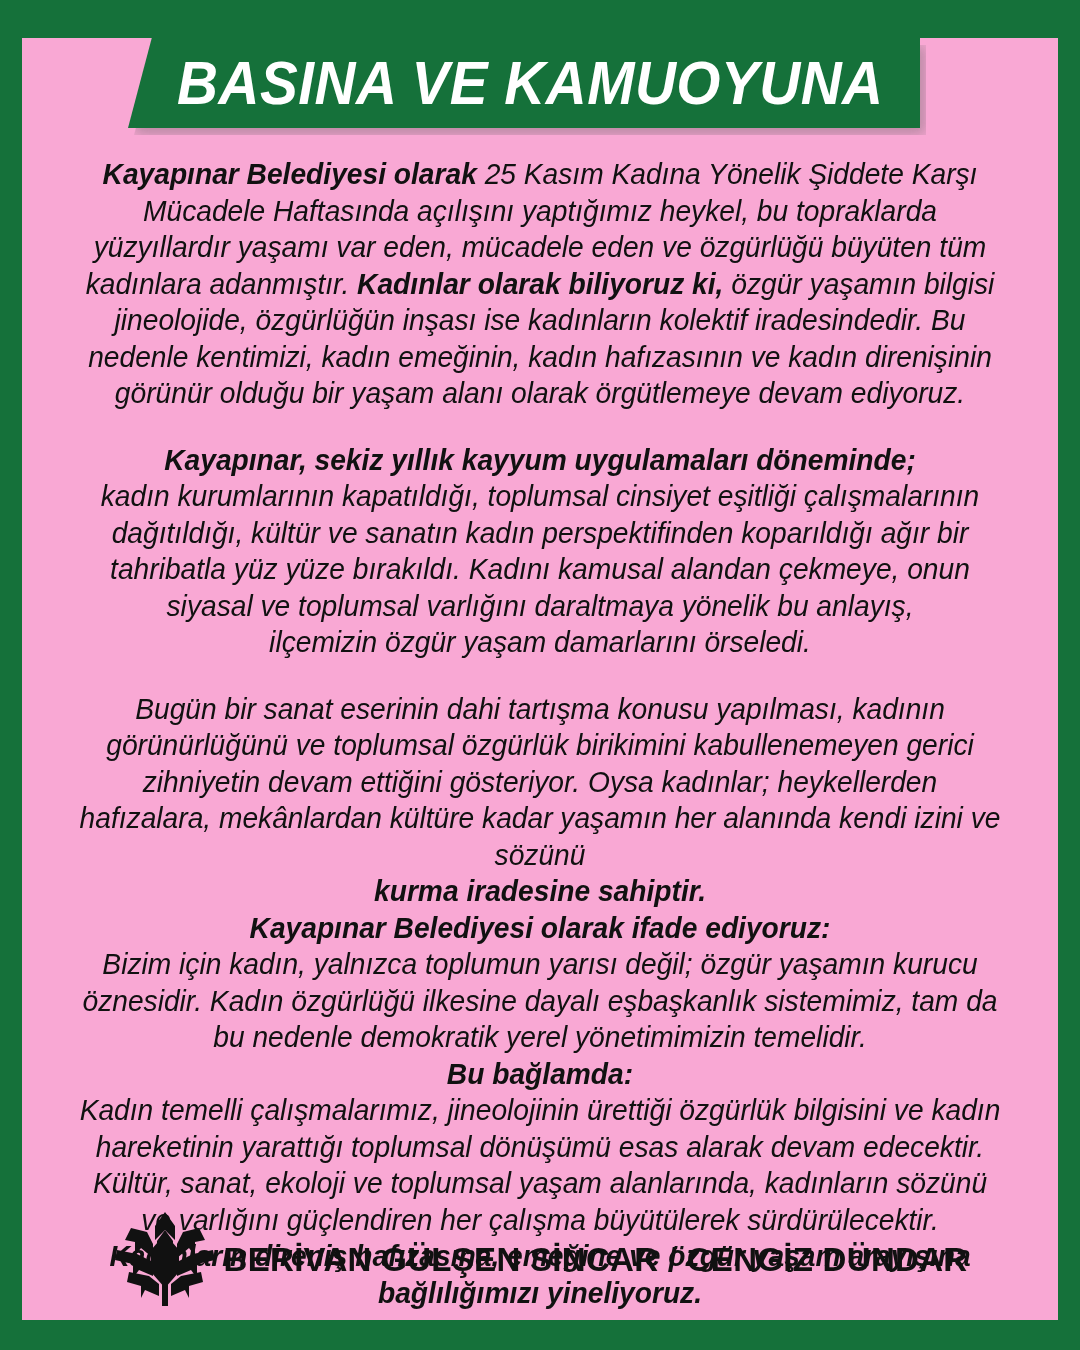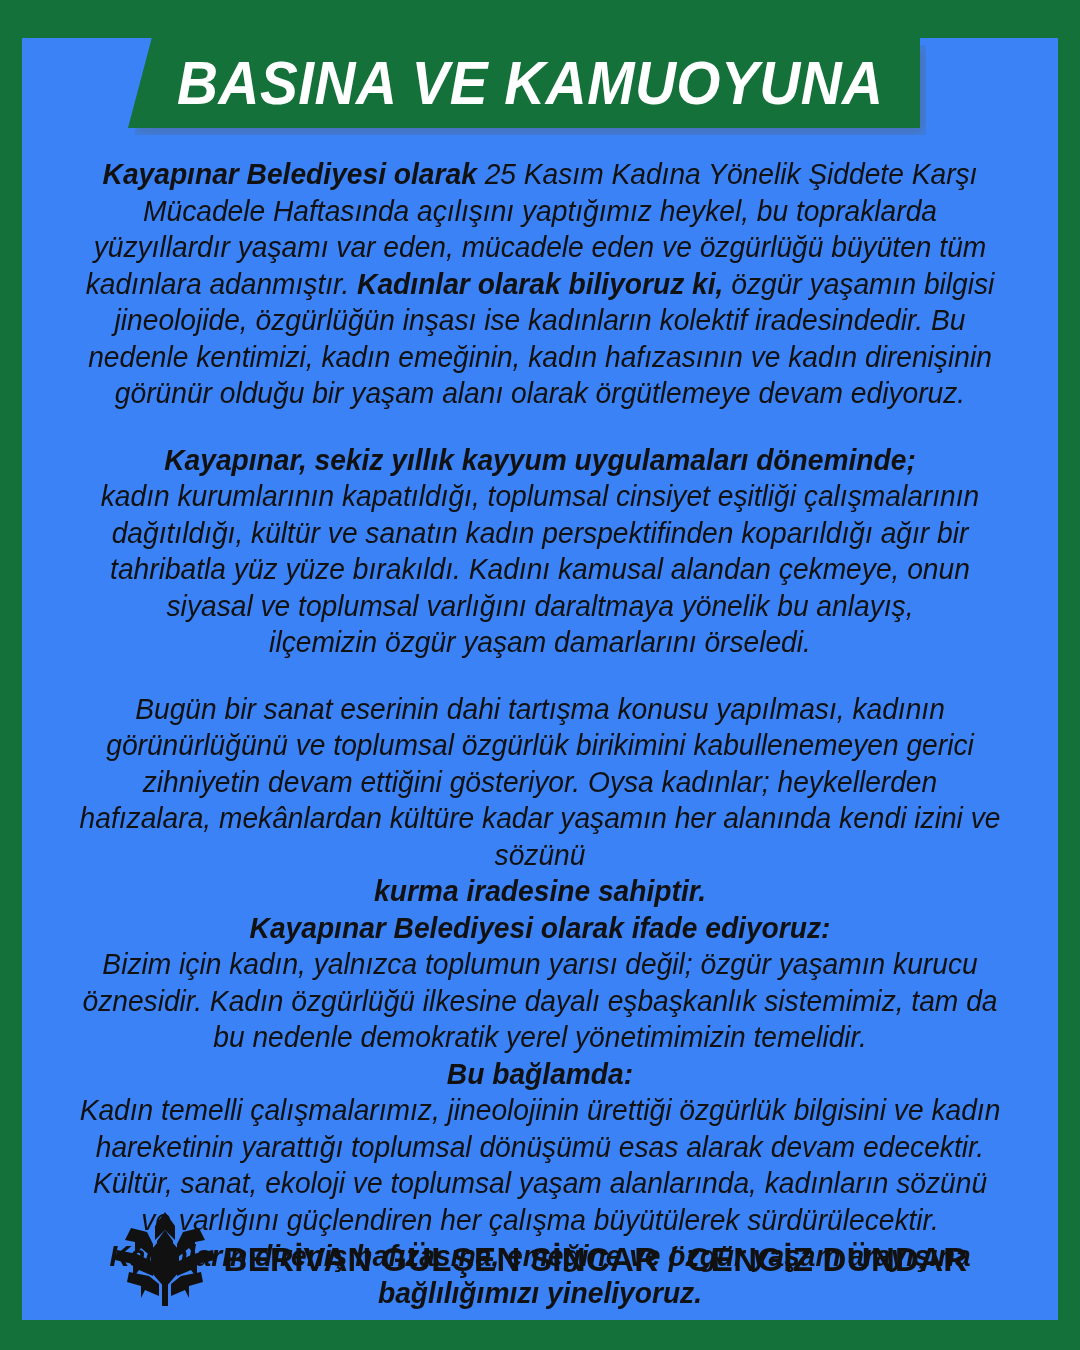--- a/index.html
+++ b/index.html
@@ -23,21 +23,21 @@
     box-sizing: border-box;
     border-left: 22px solid #15713a;
     border-right: 22px solid #15713a;
     border-top: 22px solid #15713a;
     border-bottom: 46px solid #15713a;
   }
   #page {
     position: relative;
     width: 100%;
     height: 100%;
-    background: #3b82f6;
+    background: #f9a8d4;
     box-sizing: border-box;
   }
 
   
   .banner-wrap {
     position: relative;
     height: 118px;
     margin-top: 16px;
   }
   .banner {

